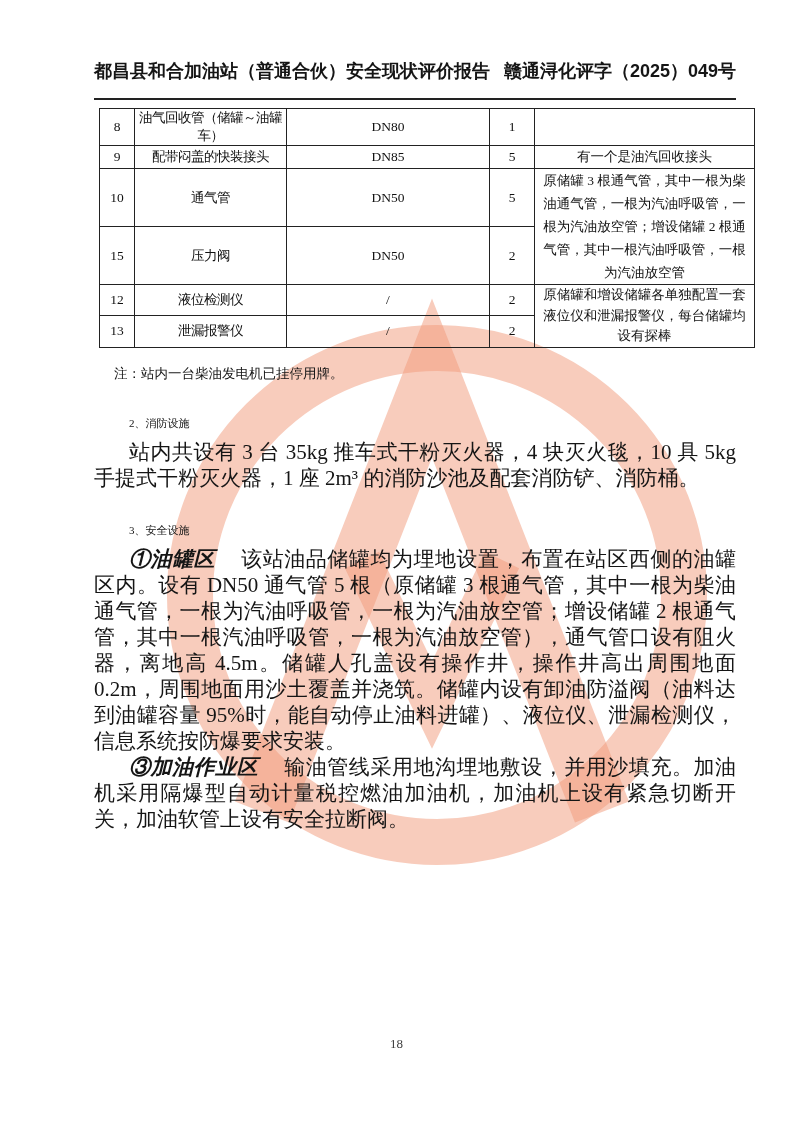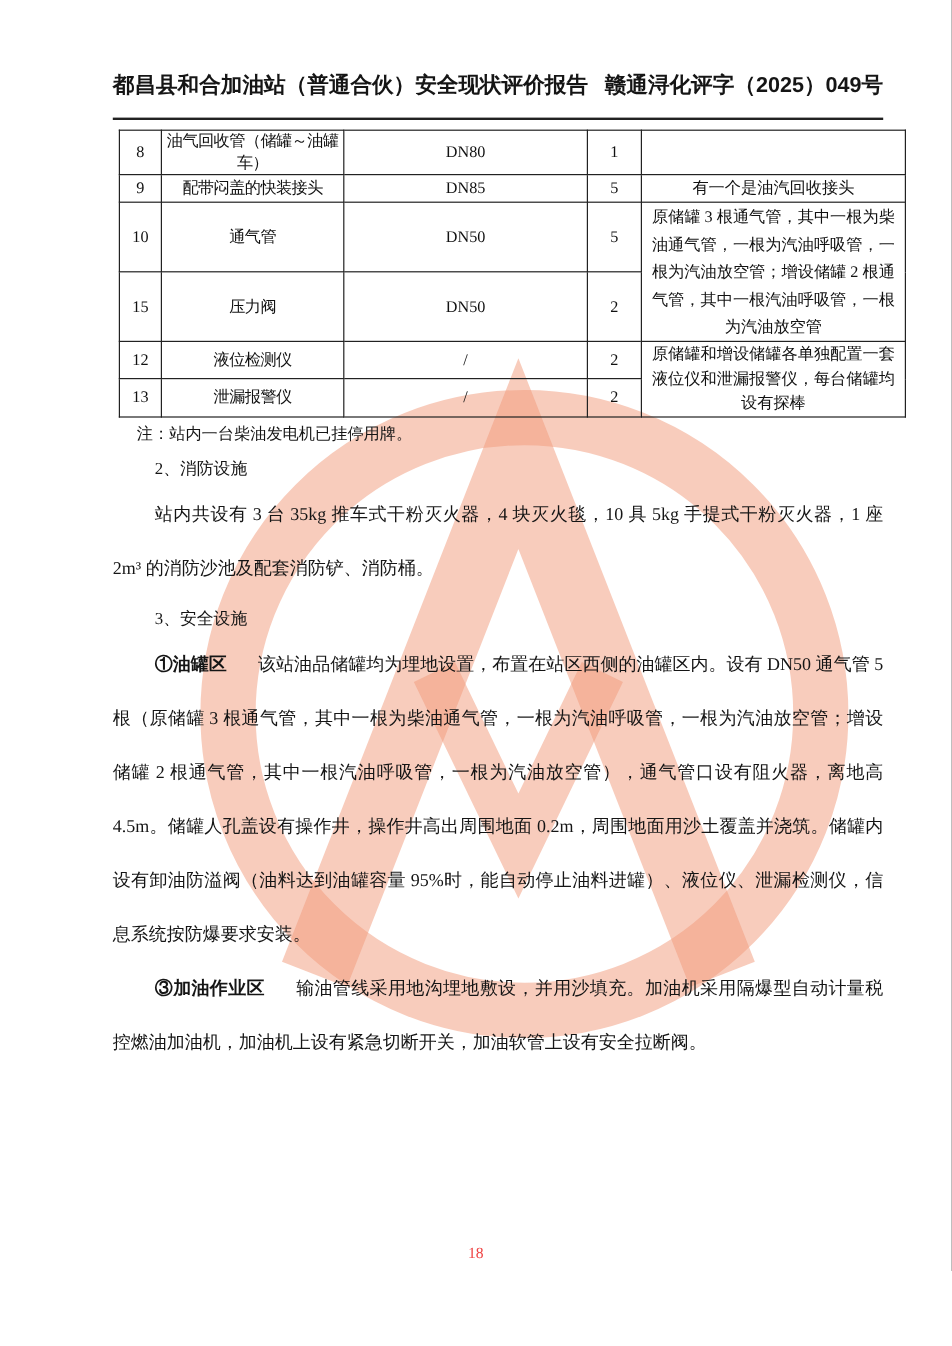--- a/index.html
+++ b/index.html
@@ -28,33 +28,33 @@
     vertical-align:middle; overflow:hidden;
   }
   td.c-no{width:30px;} td.c-name{width:147px; letter-spacing:-0.5px;}
   td.c-spec{width:198px;} td.c-qty{width:40px;}
   td.c-remark{width:215px; line-height:22px;margin-left:39px;}
   tr.h22{height:22px;} tr.h46{height:46px;} tr.h31{height:31px;}
   td.r-merge-a{line-height:23px;} td.r-merge-b{line-height:20.5px;}
 
   .note{
     font-family:"Liberation Sans","DejaVu Sans",sans-serif;
-    font-size:13.5px; line-height:20px; margin-top:4px; padding-left:20px;
+    font-size:13.5px; line-height:20px; margin-top:16px; padding-left:20px;
   }
 
   p.body-p{
-    margin:0; font-size:15px; line-height:45px;
+    margin:0; font-size:21px; line-height:26px;
     text-align:justify; text-indent:35px;
   }
-  p.sec-title{margin:4px 0 0 0; font-size:14px; line-height:31.2px; text-indent:35px;}
-  .lead{font-weight:bold; margin-right:26px;}
+  p.sec-title{margin:24px 0 0 0; font-size:11px; line-height:31.2px; text-indent:35px;}
+  .lead{font-weight:bold; margin-right:26px;font-style:italic;}
 
   .page-number{
     position:absolute; left:0; right:0; top:1036px; text-align:center;
-    font-size:13px; color:#ef4444;
+    font-size:13px; color:#404040;
   }
 </style>
 </head>
 <body>
 
 <div class="page">
 
   <div class="watermark">
     <svg width="793" height="1122" viewBox="0 0 793 1122" xmlns="http://www.w3.org/2000/svg">
 

